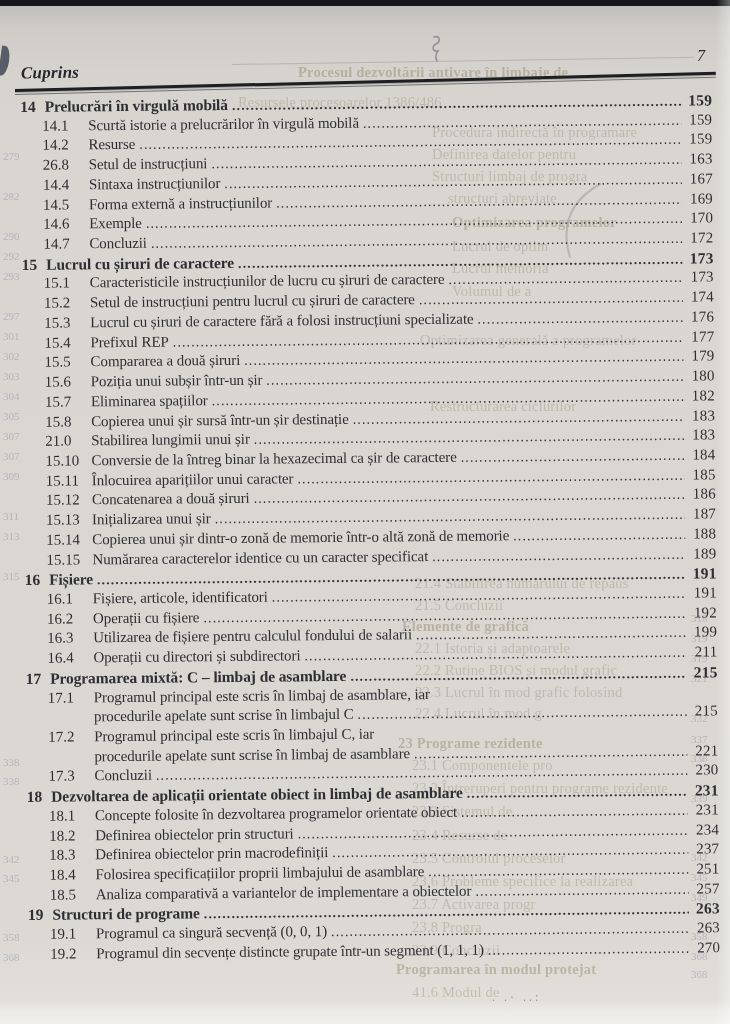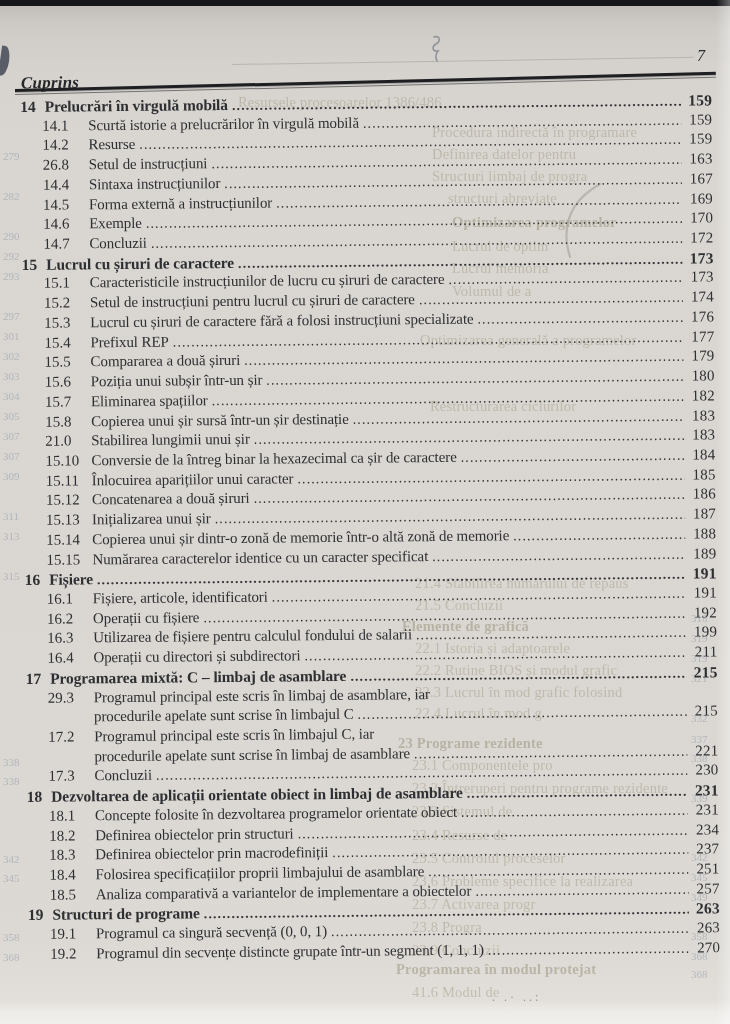--- a/index.html
+++ b/index.html
@@ -19,21 +19,21 @@
   .topbar{position:absolute;left:0;top:0;width:730px;height:6px;background:#16171a;}
   .corner-mark{
     position:absolute;left:0;top:46px;width:9px;height:30px;
     background:#39404d;opacity:.8;border-radius:0 60% 70% 0 / 0 50% 50% 0;
     transform:rotate(8deg);
   }
   
   .hdr-title{
     position:absolute;left:21px;top:63px;
     font-size:17px;font-weight:bold;font-style:italic;color:#26272a;
-    letter-spacing:.2px;transform:rotate(-0.8deg);margin-top:10px;
+    letter-spacing:.2px;transform:rotate(-0.8deg);
   }
   .hdr-page{
     position:absolute;left:697px;top:47px;
     font-size:16px;color:#2b2c2f;font-style:italic;
   }
   .prev-edge-line{
     position:absolute;left:232px;top:64px;width:462px;height:1.4px;
     background:#b4b1ab;transform:rotate(-0.9deg);transform-origin:left center;opacity:.9;
   }
   .rule-main{
@@ -84,20 +84,21 @@
 </style>
 </head>
 <body>
 
 <div class="page">
 
   <div class="topbar"></div>
   <div class="corner-mark"></div>
 
   <div class="ghost" id="ghost-layer">
+      <span class="gfrag b" style="left: 298px; top: 64px;">Procesul dezvoltării antivare în limbaje de</span>
       <span class="gfrag" style="left: 238px; top: 94px;">Resursele procesoarelor 1386/486</span>
       <span class="gfrag" style="left: 432px; top: 124px;">Procedura indirectă în programare</span>
       <span class="gfrag" style="left: 432px; top: 146px;">Definirea datelor pentru</span>
       <span class="gfrag" style="left: 432px; top: 168px;">Structuri limbaj de progra</span>
       <span class="gfrag" style="left: 448px; top: 190px;">structuri abreviate</span>
       <span class="gfrag b" style="left: 452px; top: 214px;">Optimizarea programelor</span>
       <span class="gfrag" style="left: 452px; top: 238px;">Lucrul de optim</span>
       <span class="gfrag" style="left: 452px; top: 260px;">Lucrul memoria</span>
       <span class="gfrag" style="left: 452px; top: 283px;">Volumul de a</span>
       <span class="gfrag" style="left: 420px; top: 332px;">Optimizarea generală a programelor</span>
@@ -350,21 +351,21 @@
         <span class="leader"></span>
         <span class="pg">211</span>
       </div>
       <div class="row ch">
         <span class="num">17</span>
         <span class="title">Programarea mixtă: C – limbaj de asamblare</span>
         <span class="leader"></span>
         <span class="pg">215</span>
       </div>
       <div class="row sub">
-        <span class="num">29.3</span>
+        <span class="num">17.1</span>
         <span class="title">Programul principal este scris în limbaj de asamblare, iar</span>
       </div>
       <div class="row cont">
         <span class="title">procedurile apelate sunt scrise în limbajul C</span>
         <span class="leader"></span>
         <span class="pg">215</span>
       </div>
       <div class="row sub">
         <span class="num">17.2</span>
         <span class="title">Programul principal este scris în limbajul C, iar</span>

